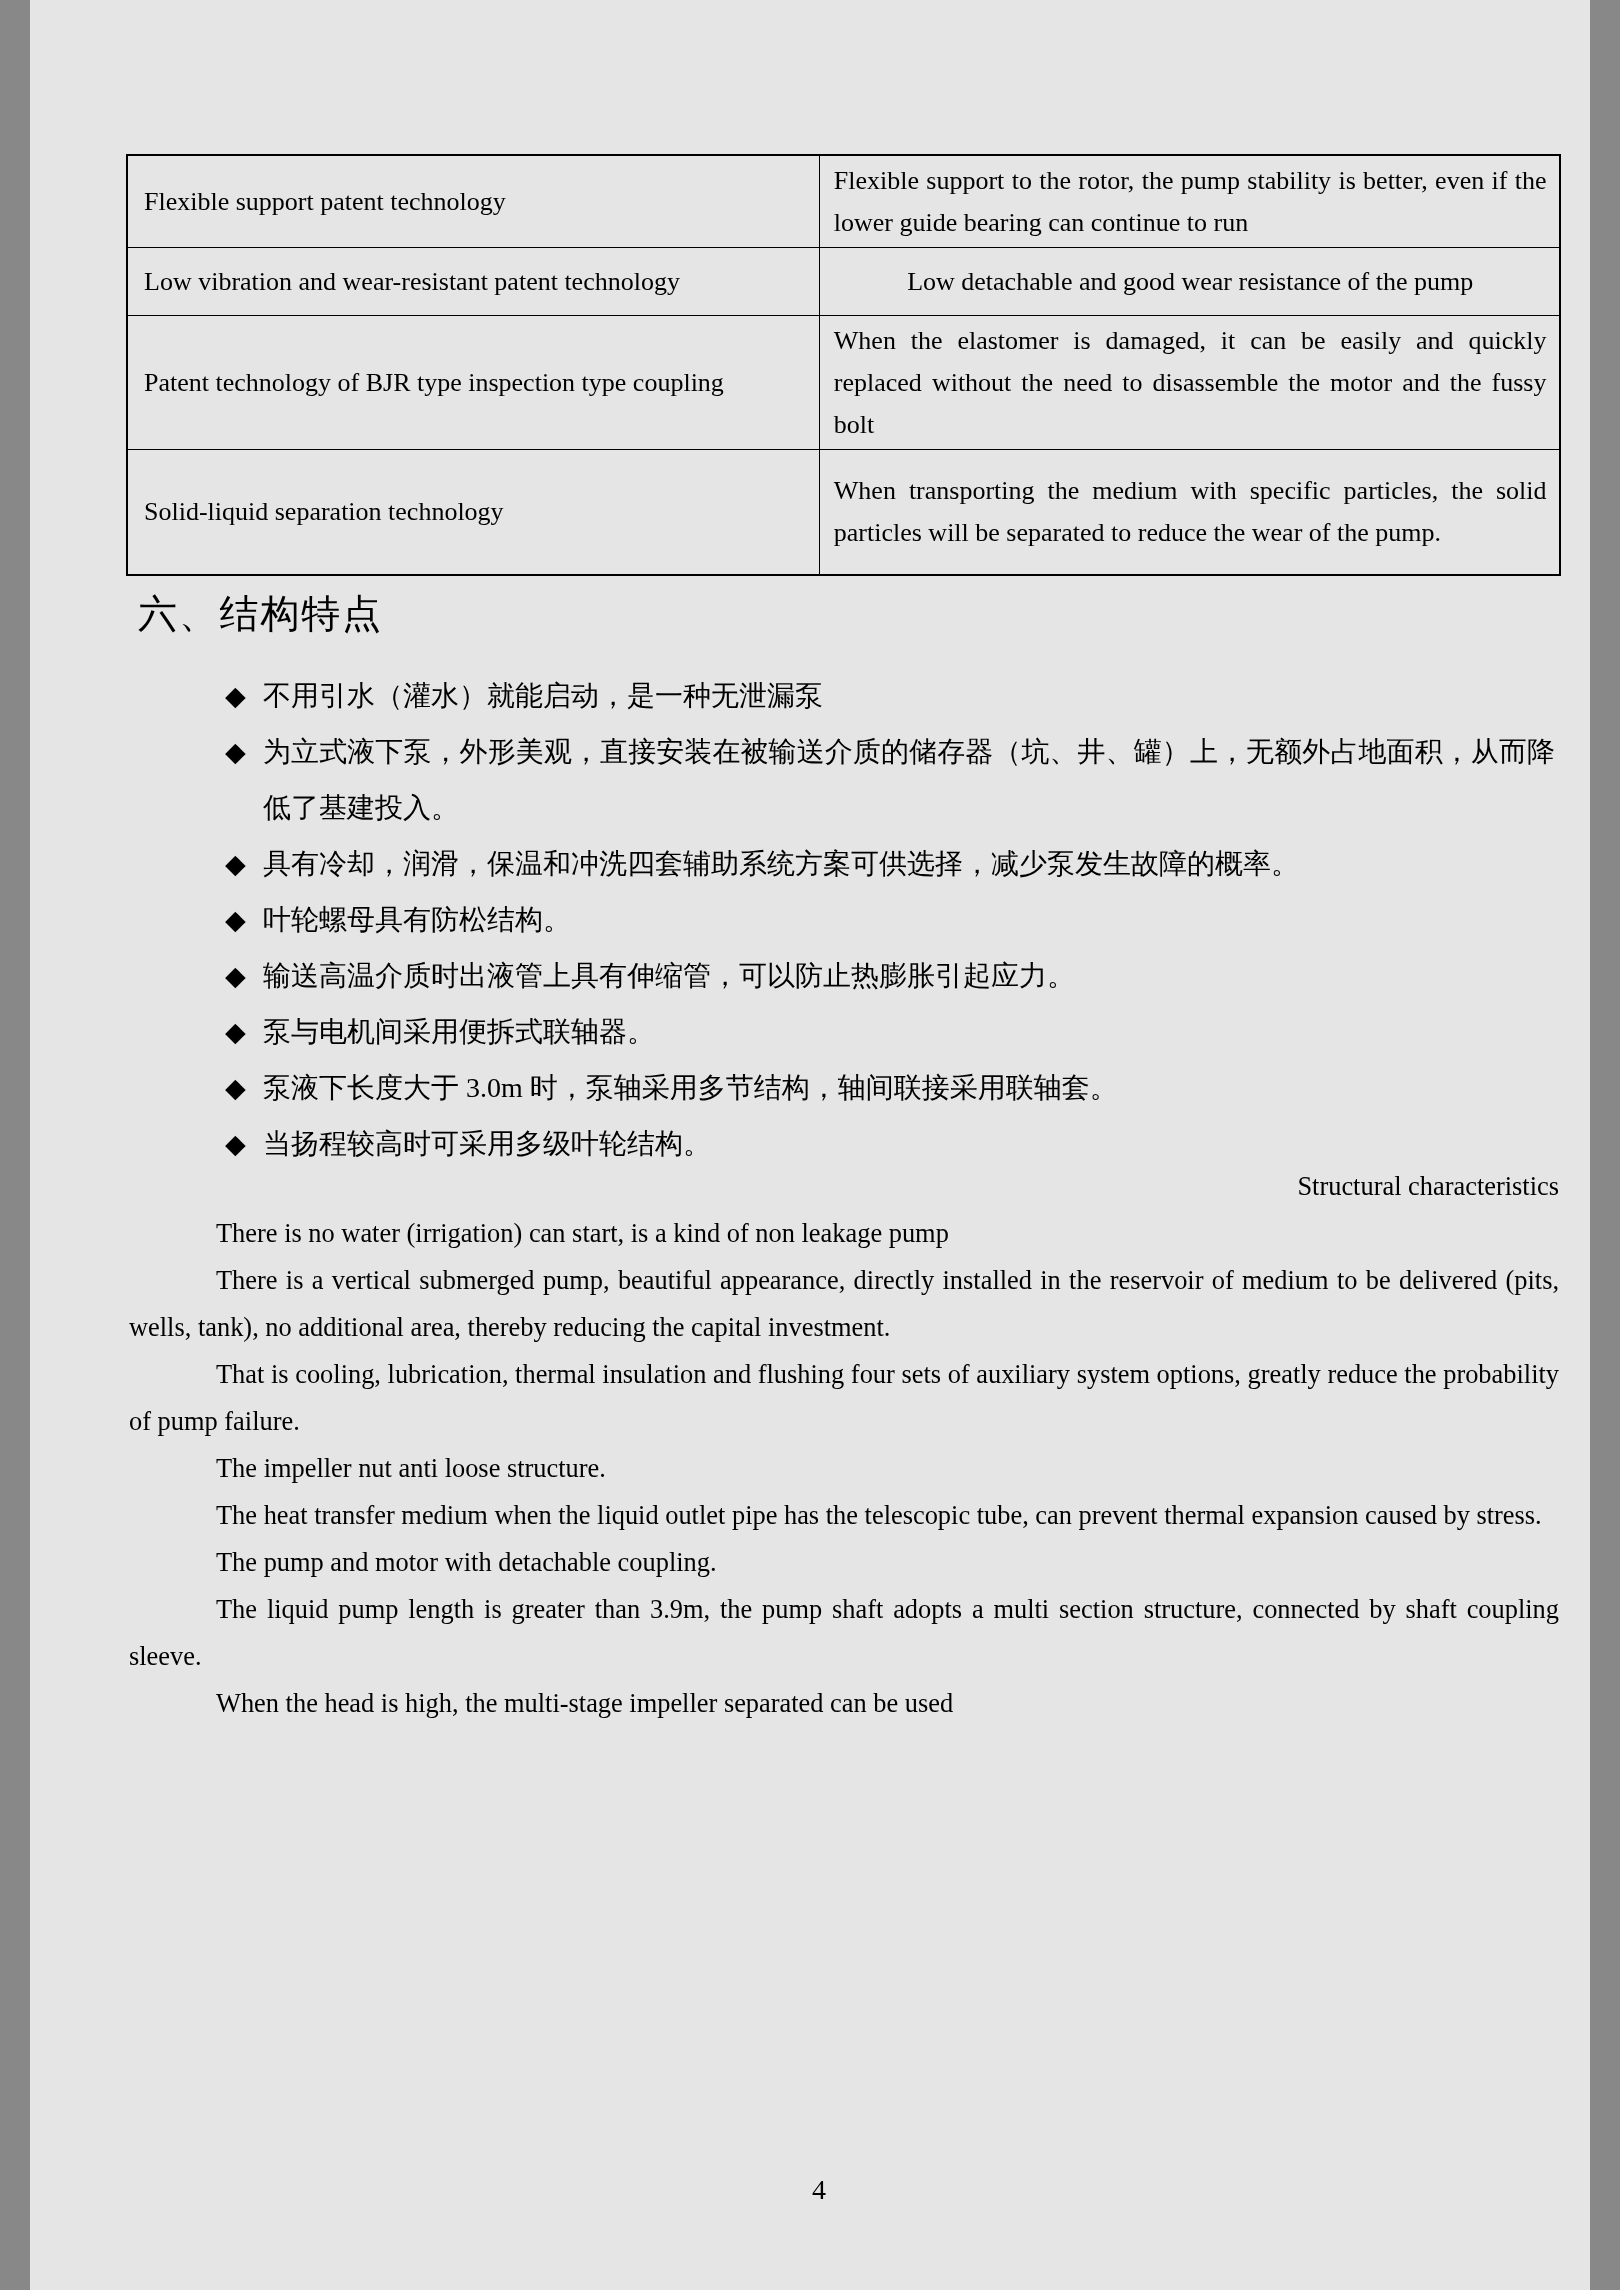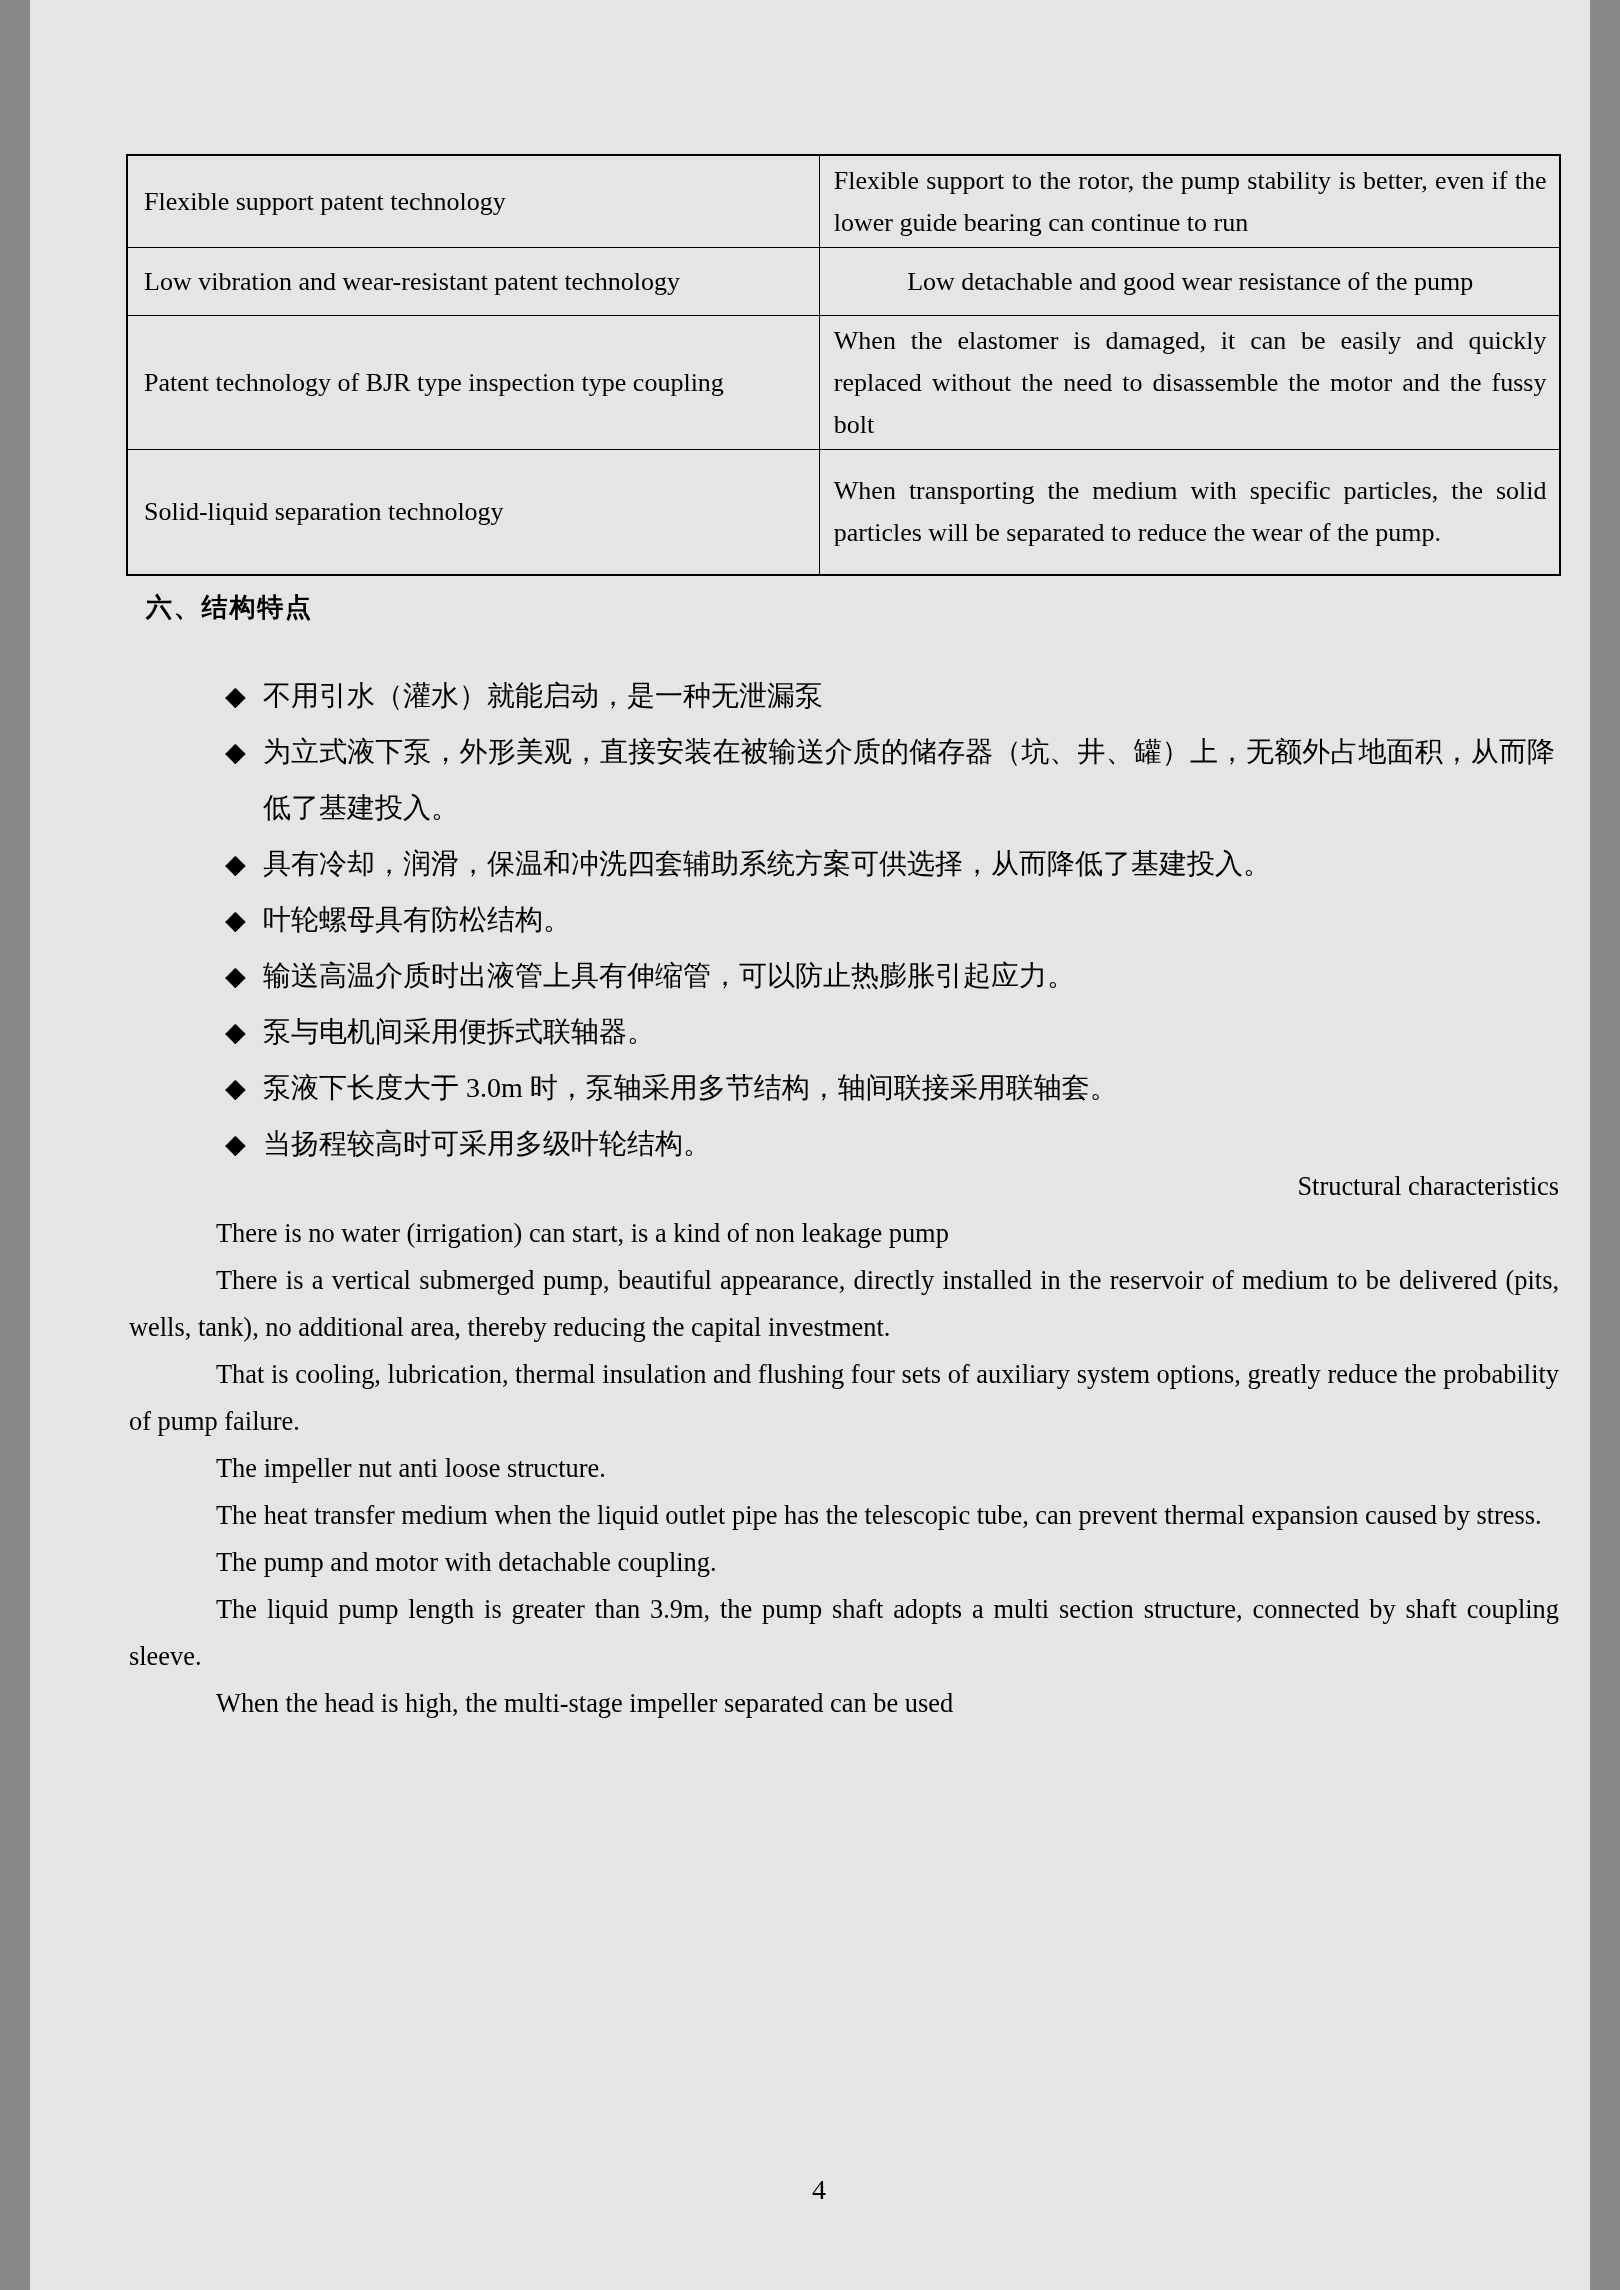--- a/index.html
+++ b/index.html
@@ -30,25 +30,25 @@
   td.cell-left  { padding:3.6px 12.5px 3.6px 16px; text-align:left; }
   td.cell-right { padding:3.6px 12.5px 3.6px 14.3px; text-align:justify; line-height:42px; }
   td.cell-right.center { text-align:center; }
   tr.tr0 { height:84px;  }
   tr.tr1 { height:68px;  }
   tr.tr2 { height:128px; }
   tr.tr3 { height:125px; }
 
   
   .section-heading {
-    position:absolute; left:116px; top:593px;
+    position:absolute; left:108px; top:593px;
     margin:0;
     font-family:"Liberation Sans","DejaVu Sans",sans-serif;
-    font-weight:bold;
-    font-size:26px;
+    font-weight:normal;
+    font-size:39px;
     line-height:1.1;
     letter-spacing:1.8px;
   }
 
   
   .bullet-list {
     position:absolute; left:195px; top:668px;
     width:1330px;
   }
   .bullet { display:flex; align-items:flex-start; }
@@ -120,21 +120,21 @@
       <div class="bullet">
         <span class="marker">◆</span>
         <span class="btext">不用引水（灌水）就能启动，是一种无泄漏泵</span>
       </div>
       <div class="bullet">
         <span class="marker">◆</span>
         <span class="btext">为立式液下泵，外形美观，直接安装在被输送介质的储存器（坑、井、罐）上，无额外占地面积，从而降低了基建投入。</span>
       </div>
       <div class="bullet">
         <span class="marker">◆</span>
-        <span class="btext">具有冷却，润滑，保温和冲洗四套辅助系统方案可供选择，从而降低了基建投入。</span>
+        <span class="btext">具有冷却，润滑，保温和冲洗四套辅助系统方案可供选择，减少泵发生故障的概率。</span>
       </div>
       <div class="bullet">
         <span class="marker">◆</span>
         <span class="btext">叶轮螺母具有防松结构。</span>
       </div>
       <div class="bullet">
         <span class="marker">◆</span>
         <span class="btext">输送高温介质时出液管上具有伸缩管，可以防止热膨胀引起应力。</span>
       </div>
       <div class="bullet">

